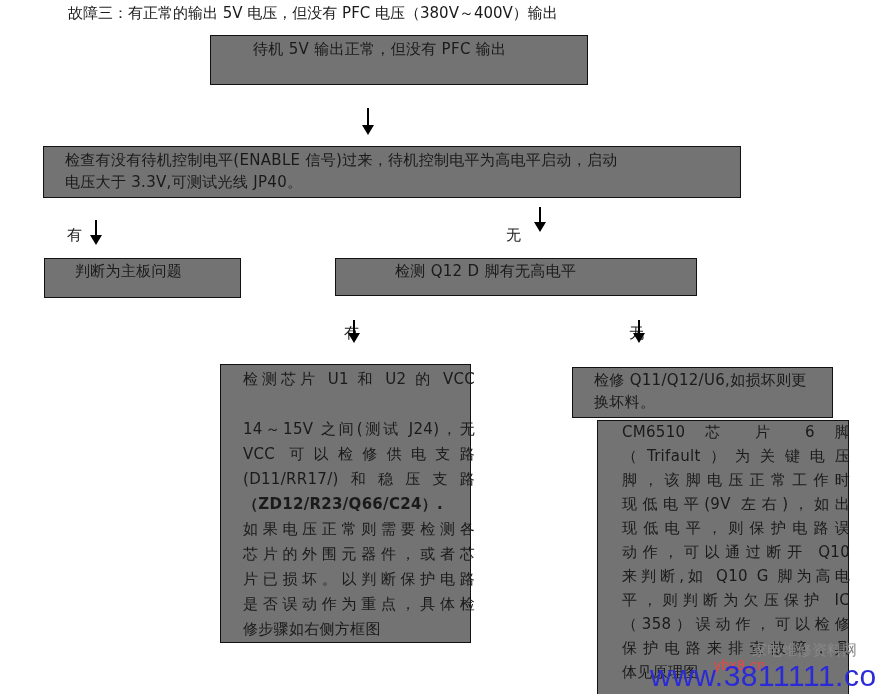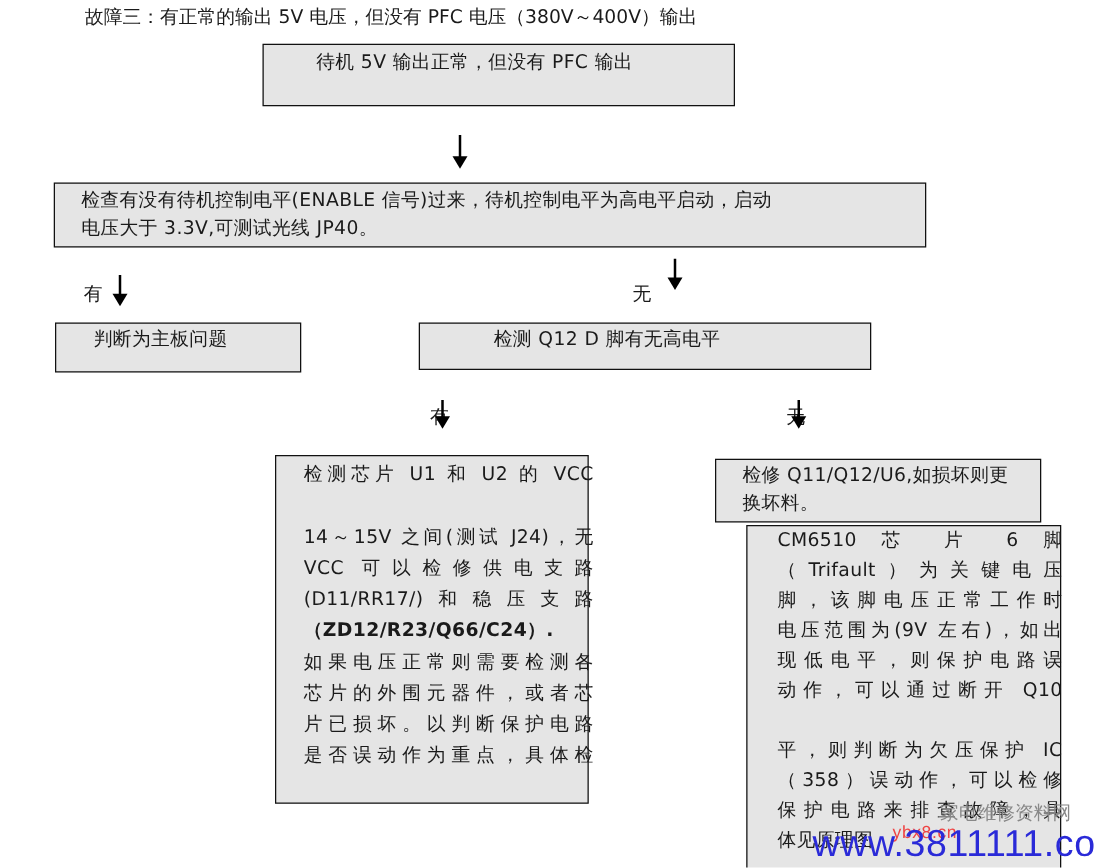--- a/index.html
+++ b/index.html
@@ -1,19 +1,19 @@
 <!DOCTYPE html>
 <html><head>
   <meta charset="utf-8">
   <style>
     html, body { margin: 0; padding: 0; background: #ffffff; }
     body { width: 877px; height: 694px; position: relative; overflow: hidden;
            font-family: "DejaVu Sans", "Liberation Sans", sans-serif; color: #1a1a1a; }
     .abs { position: absolute; margin-left: 12px; }
-    .box { position: absolute; border: 1.5px solid #111; background: #e5e5e5; box-sizing: border-box; }
+    .box { position: absolute; border: 1.5px solid #111; background: #737373; box-sizing: border-box; }
     .txt { font-size: 15px; line-height: 21px; letter-spacing: 0.3px; }
     .title { font-size: 15px; line-height: 20px; }
     .label { font-size: 15px; line-height: 20px; }
     .arrow { position: absolute; width: 12px; }
     .arrow .shaft { position: absolute; left: 5px; top: 0; width: 2px; background: #000; }
     .arrow .head { position: absolute; left: 0; width: 0; height: 0;
                    border-left: 6px solid transparent; border-right: 6px solid transparent;
                    border-top: 10px solid #000; }
     .justify { text-align: justify; text-align-last: justify; }
     .wm-small { font-family: "Liberation Sans", sans-serif; font-size: 14px; color: #ef4444; letter-spacing: 0.5px; }
@@ -74,34 +74,36 @@
 <div class="box" style="left:220px; top:364px; width:251px; height:279px;">
   <div class="abs txt justify" style="left:10px; top:4px; width:232px;">检测芯片 U1 和 U2  的 VCC</div>
   <div class="abs txt justify" style="left:10px; top:54px; width:232px;">14～15V 之间(测试 J24)，无</div>
   <div class="abs txt justify" style="left:10px; top:79px; width:232px;">VCC 可以检修供电支路</div>
   <div class="abs txt justify" style="left:10px; top:104px; width:232px;">(D11/RR17/)和稳压支路</div>
   <div class="abs txt" style="left:10px; top:129px; width:232px;font-weight:bold;">（ZD12/R23/Q66/C24）.</div>
   <div class="abs txt justify" style="left:10px; top:154px; width:232px;">如果电压正常则需要检测各</div>
   <div class="abs txt justify" style="left:10px; top:179px; width:232px;">芯片的外围元器件，或者芯</div>
   <div class="abs txt justify" style="left:10px; top:204px; width:232px;">片已损坏。以判断保护电路</div>
   <div class="abs txt justify" style="left:10px; top:229px; width:232px;">是否误动作为重点，具体检</div>
+  <div class="abs txt" style="left:10px; top:254px; width:232px;">修步骤如右侧方框图</div>
 </div>
 
 <div class="box" style="left:572px; top:367px; width:261px; height:51px;">
   <div class="abs txt" style="left:9px; top:2px;">检修 Q11/Q12/U6,如损坏则更</div>
   <div class="abs txt" style="left:9px; top:24px;">换坏料。</div>
 </div>
 
 <div class="box" style="left:597px; top:420px; width:252px; height:287px;">
   <div class="abs txt justify" style="left:12px; top:1px; width:228px;">CM6510  芯  片  6  脚</div>
   <div class="abs txt justify" style="left:12px; top:25px; width:228px;">（Trifault）为关键电压</div>
   <div class="abs txt justify" style="left:12px; top:49px; width:228px;">脚，该脚电压正常工作时</div>
-  <div class="abs txt justify" style="left:12px; top:73px; width:228px;">电压范围为(9V 左右)，如出</div>
+  <div class="abs txt justify" style="left:12px; top:73px; width:228px;">现低电平(9V 左右)，如出</div>
   <div class="abs txt justify" style="left:12px; top:97px; width:228px;">现低电平，则保护电路误</div>
   <div class="abs txt justify" style="left:12px; top:121px; width:228px;">动作，可以通过断开 Q10</div>
+  <div class="abs txt justify" style="left:12px; top:145px; width:228px;">来判断,如 Q10 G 脚为高电</div>
   <div class="abs txt justify" style="left:12px; top:169px; width:228px;">平，则判断为欠压保护 IC</div>
   <div class="abs txt justify" style="left:12px; top:193px; width:228px;">（358）误动作，可以检修</div>
   <div class="abs txt justify" style="left:12px; top:217px; width:228px;">保护电路来排查故障，具</div>
   <div class="abs txt" style="left:12px; top:241px; width:228px;">体见原理图</div>
 </div>
 
 <div class="abs wm-faint" style="left:740px; top:641px;">家电维修资料网</div>
 <div class="abs wm-small" style="left:702px; top:657px;">ybx8.cn</div>
 <div class="abs wm-big" style="left:638px; top:659px;">www.3811111.com</div>
 

